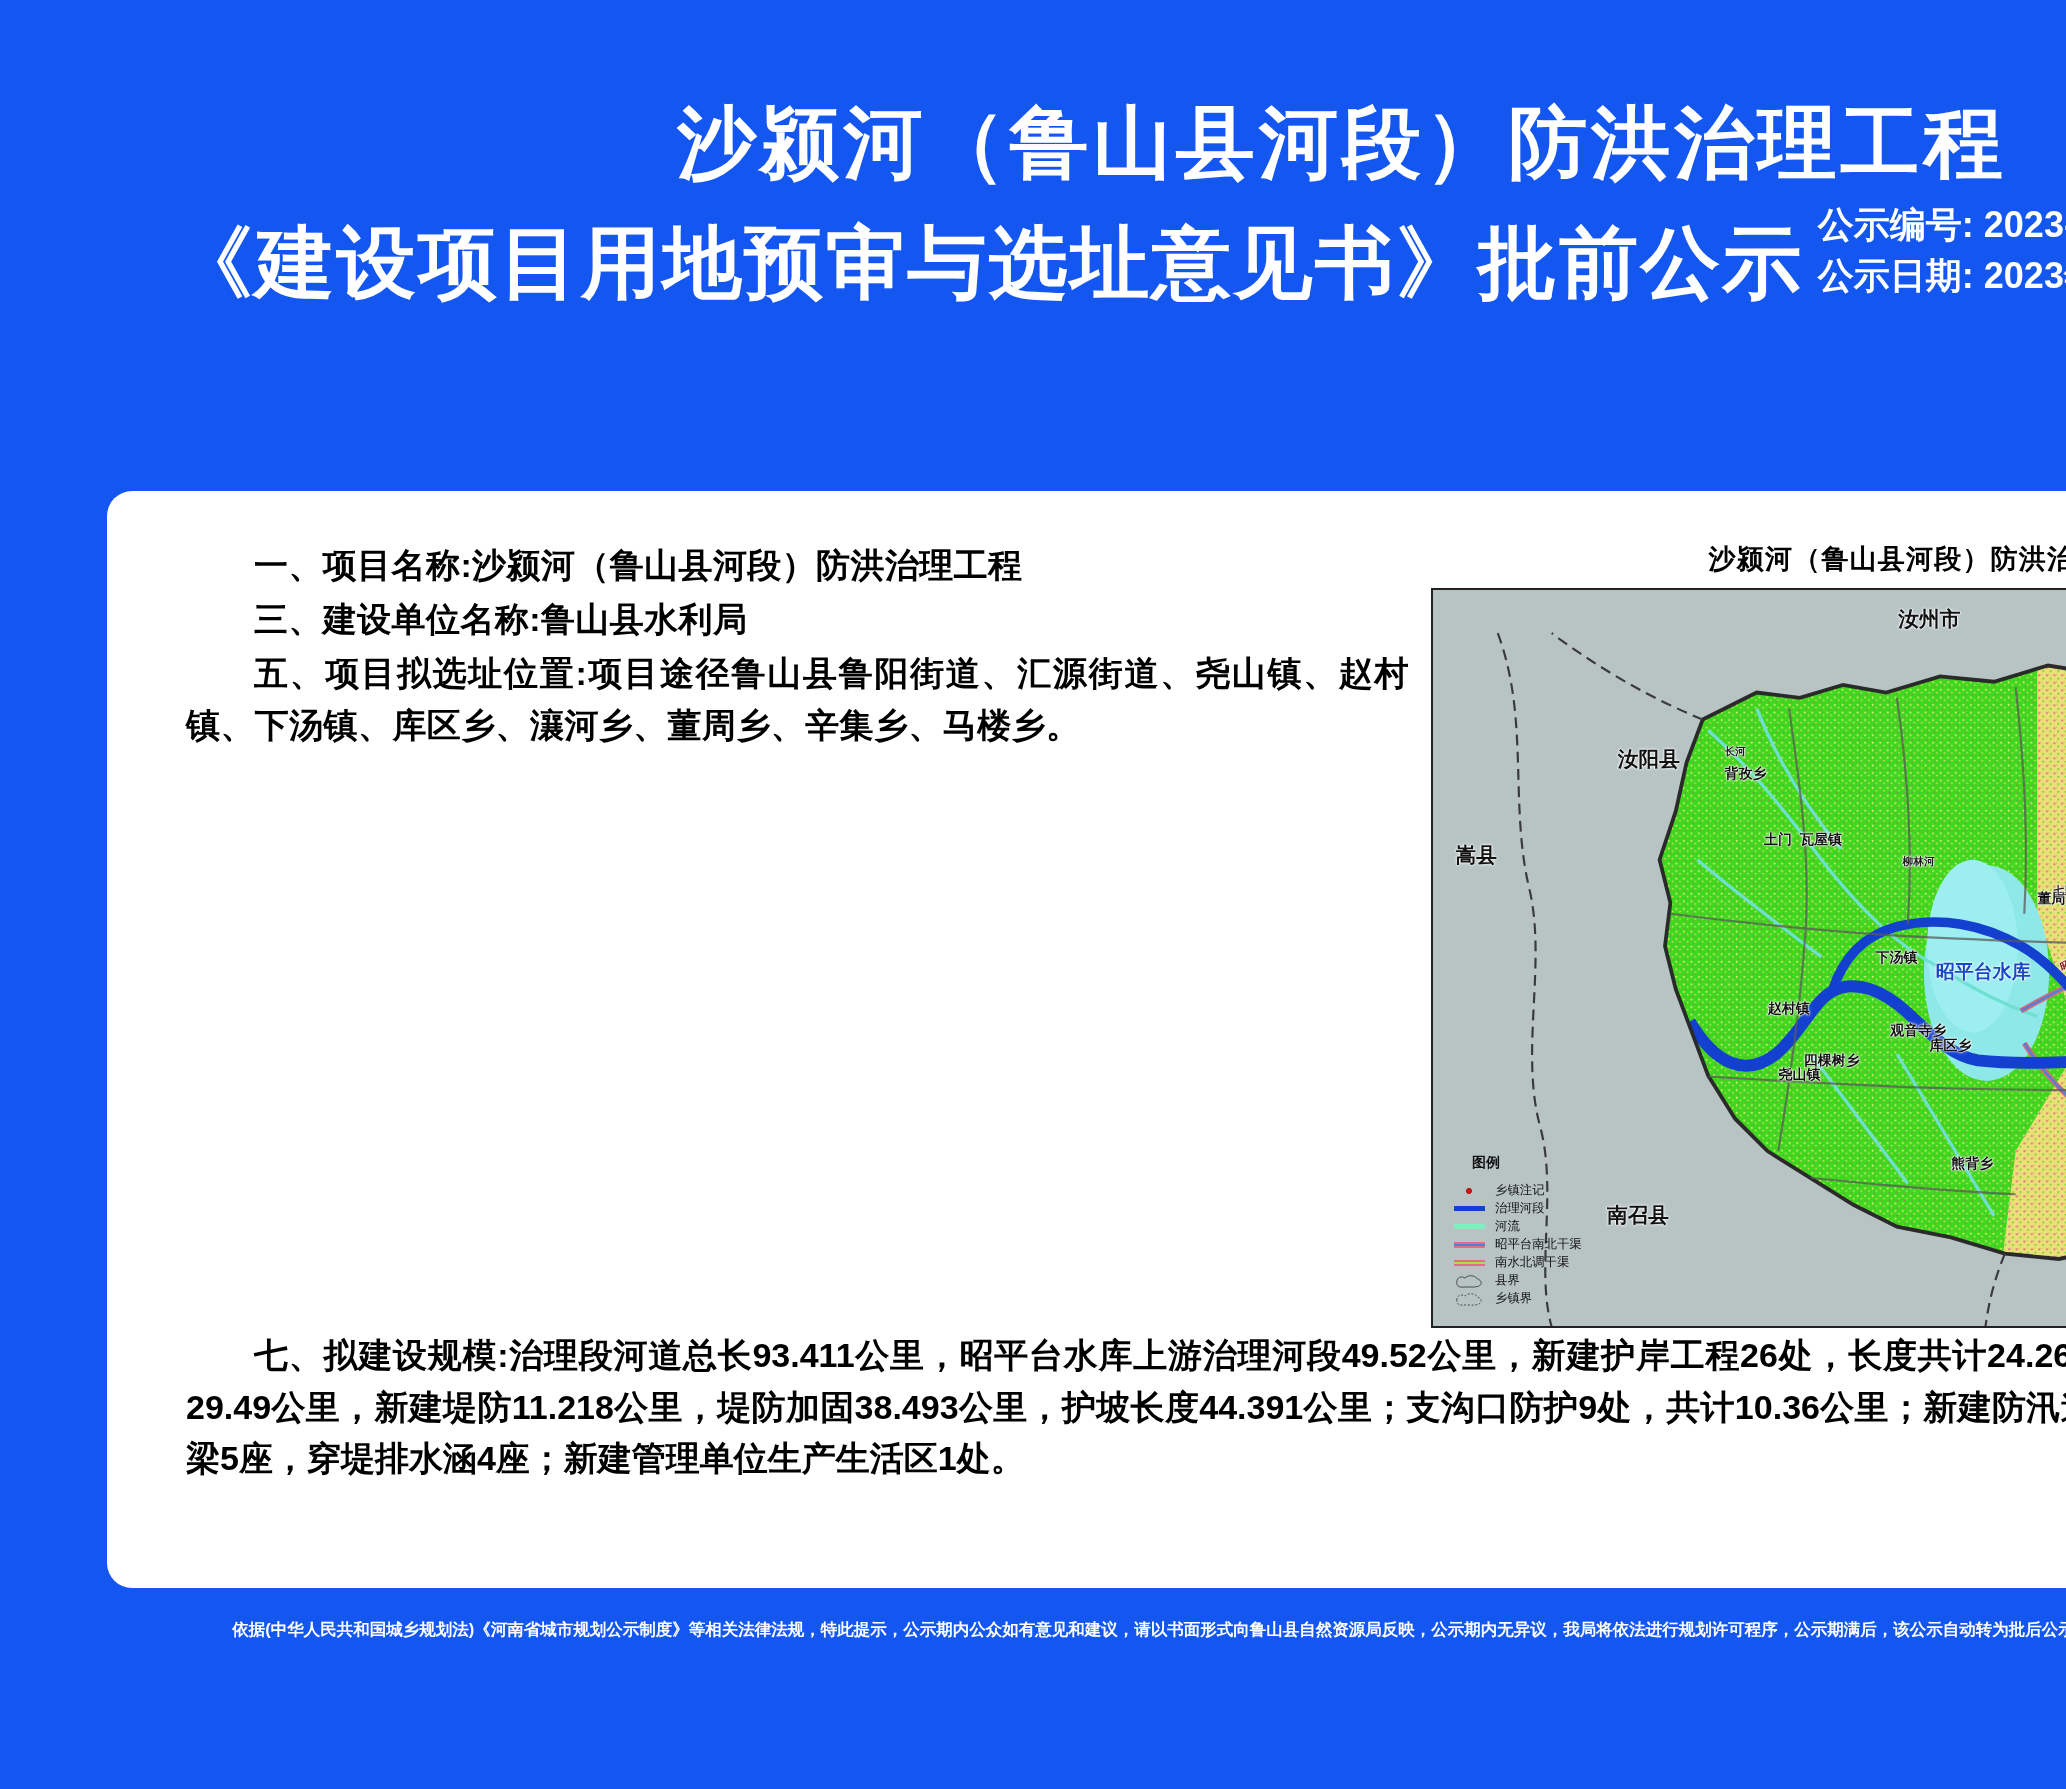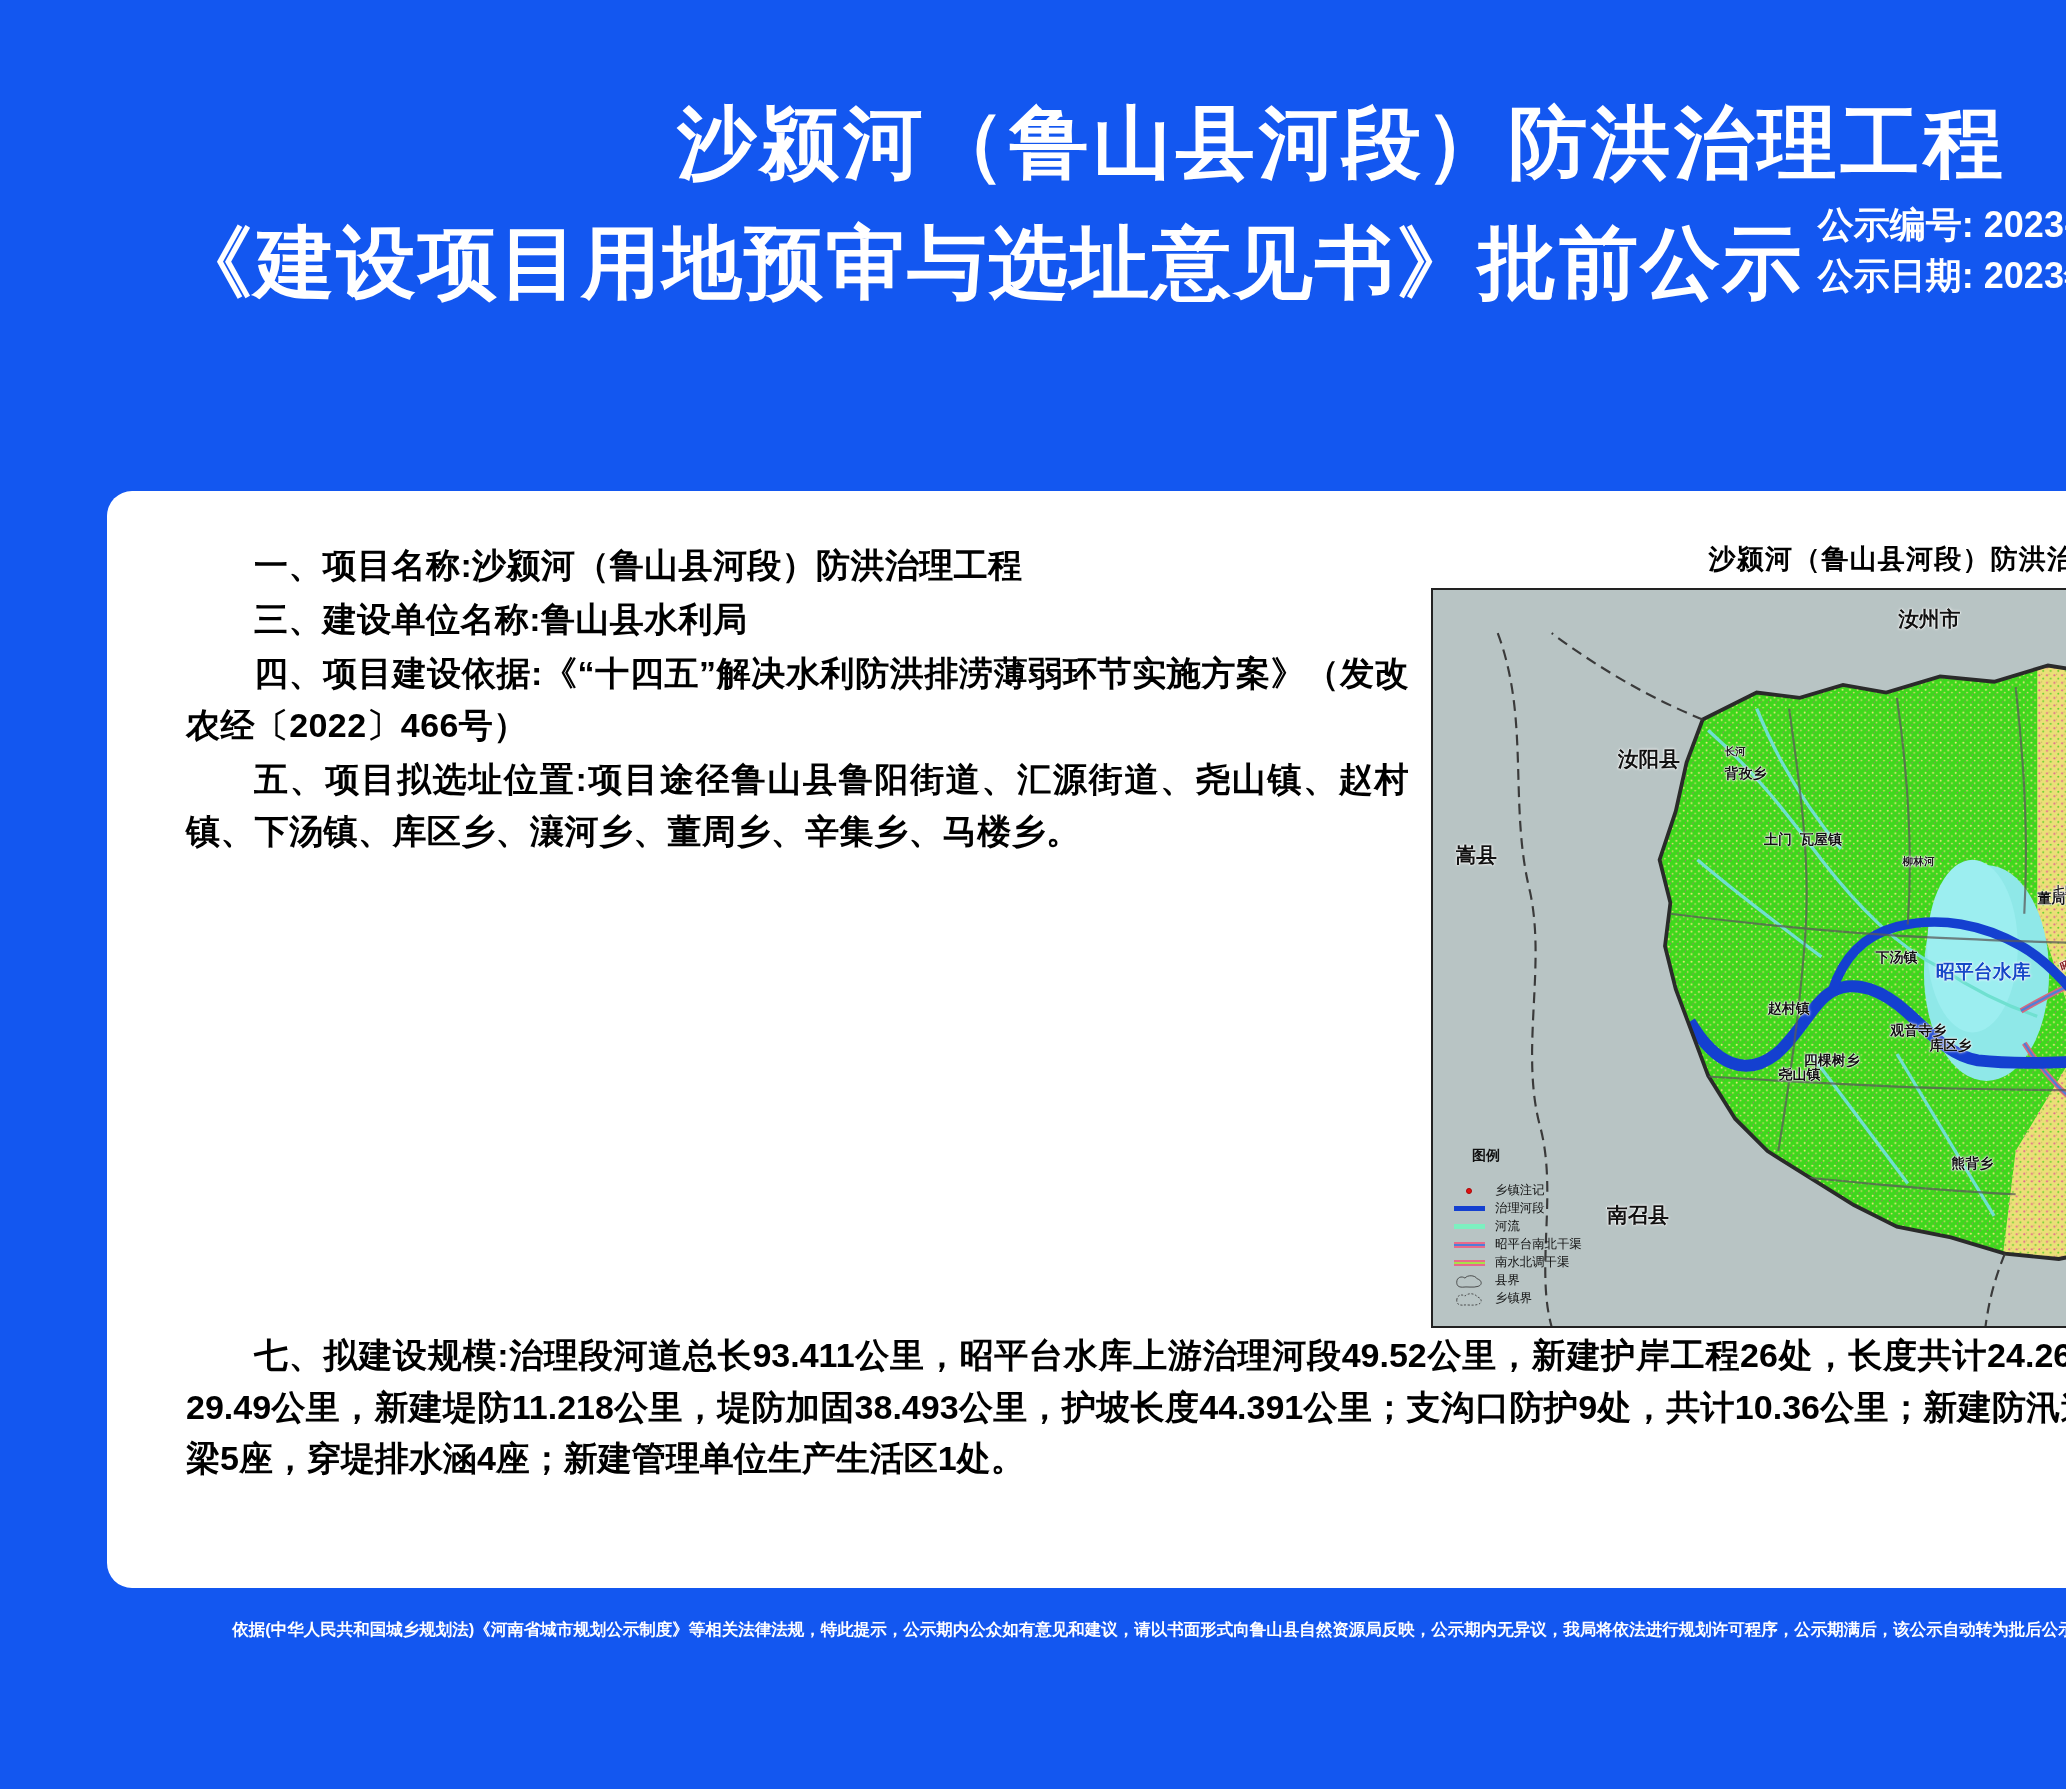--- a/index.html
+++ b/index.html
@@ -130,21 +130,21 @@
   .map-label.canal  { font-size: 10.7px; color:#8a2020; }
 
   
   .legend {
     position: absolute;
     left: 17.4px; bottom: 18px;
     width: 194px;
   }
   .legend-title {
     font-size: 14px; font-weight: bold; color:#111;
-    margin-left: 21.5px; margin-bottom: 17px;
+    margin-left: 21.5px; margin-bottom: 10px;
   }
   .legend-row {
     display: flex; align-items: center;
     height: 18px;
   }
   .legend-sym {
     width: 38px; height: 10.7px;
     margin-right: 6.6px;
     display:flex; align-items:center; justify-content:center;
   }
@@ -184,21 +184,20 @@
         <div>公示日期: 2023年11月28日-2023年12月4日</div>
       </div>
     </div>
   </div>
 
   <div class="card">
 
     <div class="body-col">
       <div class="para">一、项目名称:沙颍河（鲁山县河段）防洪治理工程</div>
       <div class="para">三、建设单位名称:鲁山县水利局</div>
-      <div class="para">四、项目建设依据:《“十四五”解决水利防洪排涝薄弱环节实施方案》（发改农经〔2022〕466号）</div>
       <div class="para">五、项目拟选址位置:项目途径鲁山县鲁阳街道、汇源街道、尧山镇、赵村镇、下汤镇、库区乡、瀼河乡、董周乡、辛集乡、马楼乡。</div>
     </div>
 
     <div class="bottom-para">七、拟建设规模:治理段河道总长93.411公里，昭平台水库上游治理河段49.52公里，新建护岸工程26处，长度共计24.269公里；召白区间段治理长度29.49公里，新建堤防11.218公里，堤防加固38.493公里，护坡长度44.391公里；支沟口防护9处，共计10.36公里；新建防汛道路41.392公里；新建跨堤桥梁5座，穿堤排水涵4座；新建管理单位生产生活区1处。</div>
 
     <div class="map-wrap">
       <div class="map-title">沙颍河（鲁山县河段）防洪治理工程位置图</div>
       <div class="map-frame">
 
         <svg class="map-canvas" viewBox="0 0 1000 683" preserveAspectRatio="none">

